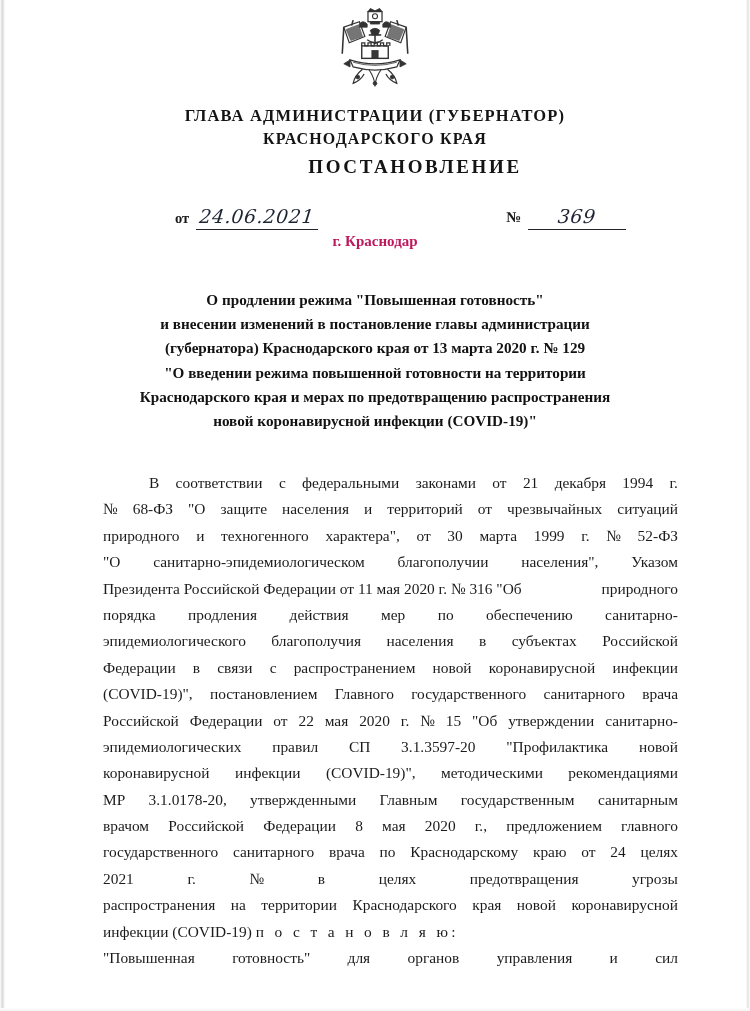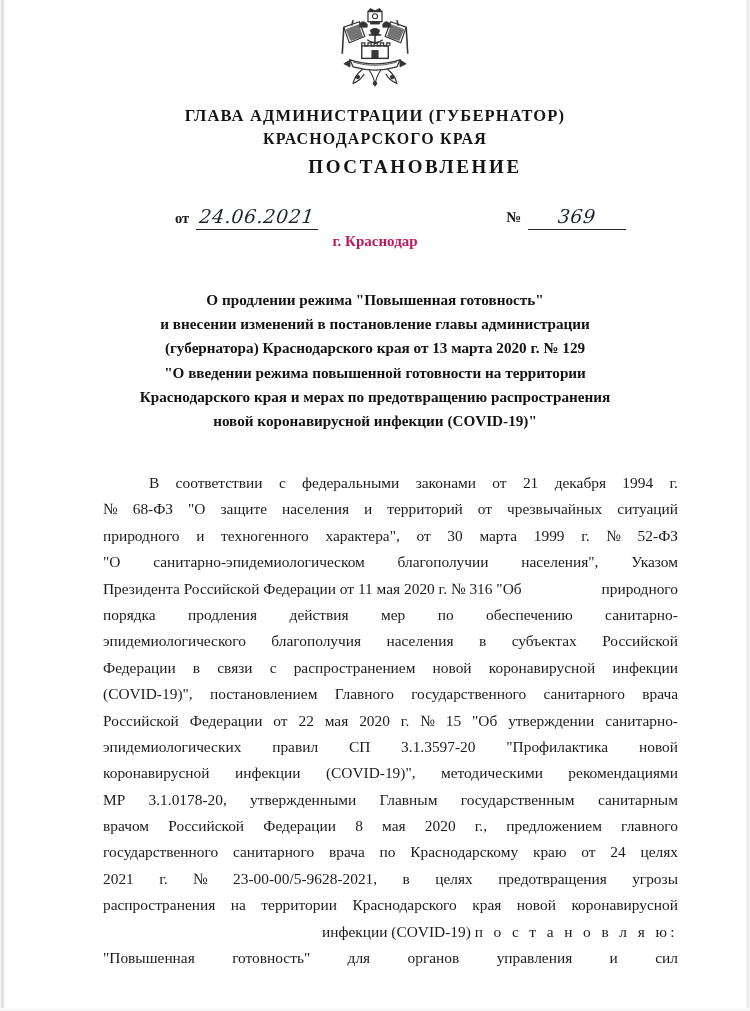--- a/index.html
+++ b/index.html
@@ -144,21 +144,21 @@
     font-size: 15.4px;
     line-height: 26.4px;
   }
   .ln {
     display: flex;
     white-space: pre;
     height: 26.4px;
     overflow: hidden;
   }
   .ln.just { justify-content: space-between; }
-  .ln.flush { justify-content: flex-end; }
+  .ln.flush { justify-content: flex-start; }
   .ln .seg { flex: 0 0 auto; }
   .indent { padding-left: 46px; }
   .sp-out { letter-spacing: 3.4px; }
 </style>
 </head>
 <body>
 
 <div class="page">
 
   <div class="edge-left"></div>
@@ -246,19 +246,19 @@
       <div class="ln just"><span class="seg">порядка</span><span class="seg">продления</span><span class="seg">действия</span><span class="seg">мер</span><span class="seg">по</span><span class="seg">обеспечению</span><span class="seg">санитарно-</span></div>
       <div class="ln just"><span class="seg">эпидемиологического</span><span class="seg">благополучия</span><span class="seg">населения</span><span class="seg">в</span><span class="seg">субъектах</span><span class="seg">Российской</span></div>
       <div class="ln just"><span class="seg">Федерации</span><span class="seg">в</span><span class="seg">связи</span><span class="seg">с</span><span class="seg">распространением</span><span class="seg">новой</span><span class="seg">коронавирусной</span><span class="seg">инфекции</span></div>
       <div class="ln just"><span class="seg">(COVID-19)",</span><span class="seg">постановлением</span><span class="seg">Главного</span><span class="seg">государственного</span><span class="seg">санитарного</span><span class="seg">врача</span></div>
       <div class="ln just"><span class="seg">Российской</span><span class="seg">Федерации</span><span class="seg">от</span><span class="seg">22</span><span class="seg">мая</span><span class="seg">2020</span><span class="seg">г.</span><span class="seg">№</span><span class="seg">15</span><span class="seg">"Об</span><span class="seg">утверждении</span><span class="seg">санитарно-</span></div>
       <div class="ln just"><span class="seg">эпидемиологических</span><span class="seg">правил</span><span class="seg">СП</span><span class="seg">3.1.3597-20</span><span class="seg">"Профилактика</span><span class="seg">новой</span></div>
       <div class="ln just"><span class="seg">коронавирусной</span><span class="seg">инфекции</span><span class="seg">(COVID-19)",</span><span class="seg">методическими</span><span class="seg">рекомендациями</span></div>
       <div class="ln just"><span class="seg">МР</span><span class="seg">3.1.0178-20,</span><span class="seg">утвержденными</span><span class="seg">Главным</span><span class="seg">государственным</span><span class="seg">санитарным</span></div>
       <div class="ln just"><span class="seg">врачом</span><span class="seg">Российской</span><span class="seg">Федерации</span><span class="seg">8</span><span class="seg">мая</span><span class="seg">2020</span><span class="seg">г.,</span><span class="seg">предложением</span><span class="seg">главного</span></div>
       <div class="ln just"><span class="seg">государственного</span><span class="seg">санитарного</span><span class="seg">врача</span><span class="seg">по</span><span class="seg">Краснодарскому</span><span class="seg">краю</span><span class="seg">от</span><span class="seg">24</span><span class="seg">целях</span></div>
-      <div class="ln just"><span class="seg">2021</span><span class="seg">г.</span><span class="seg">№</span><span class="seg">23-00-00/5-9628-2021,</span><span class="seg">в</span><span class="seg">целях</span><span class="seg">предотвращения</span><span class="seg">угрозы</span></div>
+      <div class="ln just"><span class="seg">2021</span><span class="seg">г.</span><span class="seg">№</span><span class="seg">в</span><span class="seg">целях</span><span class="seg">предотвращения</span><span class="seg">угрозы</span></div>
       <div class="ln just"><span class="seg">распространения</span><span class="seg">на</span><span class="seg">территории</span><span class="seg">Краснодарского</span><span class="seg">края</span><span class="seg">новой</span><span class="seg">коронавирусной</span></div>
       <div class="ln flush"><span class="seg">инфекции (COVID-19) </span><span class="seg sp-out">п о с т а н о в л я ю:</span></div>
       <div class="ln just"><span class="seg">"Повышенная</span><span class="seg">готовность"</span><span class="seg">для</span><span class="seg">органов</span><span class="seg">управления</span><span class="seg">и</span><span class="seg">сил</span></div>
     </div>
 
 </div>
 
 </body></html>

